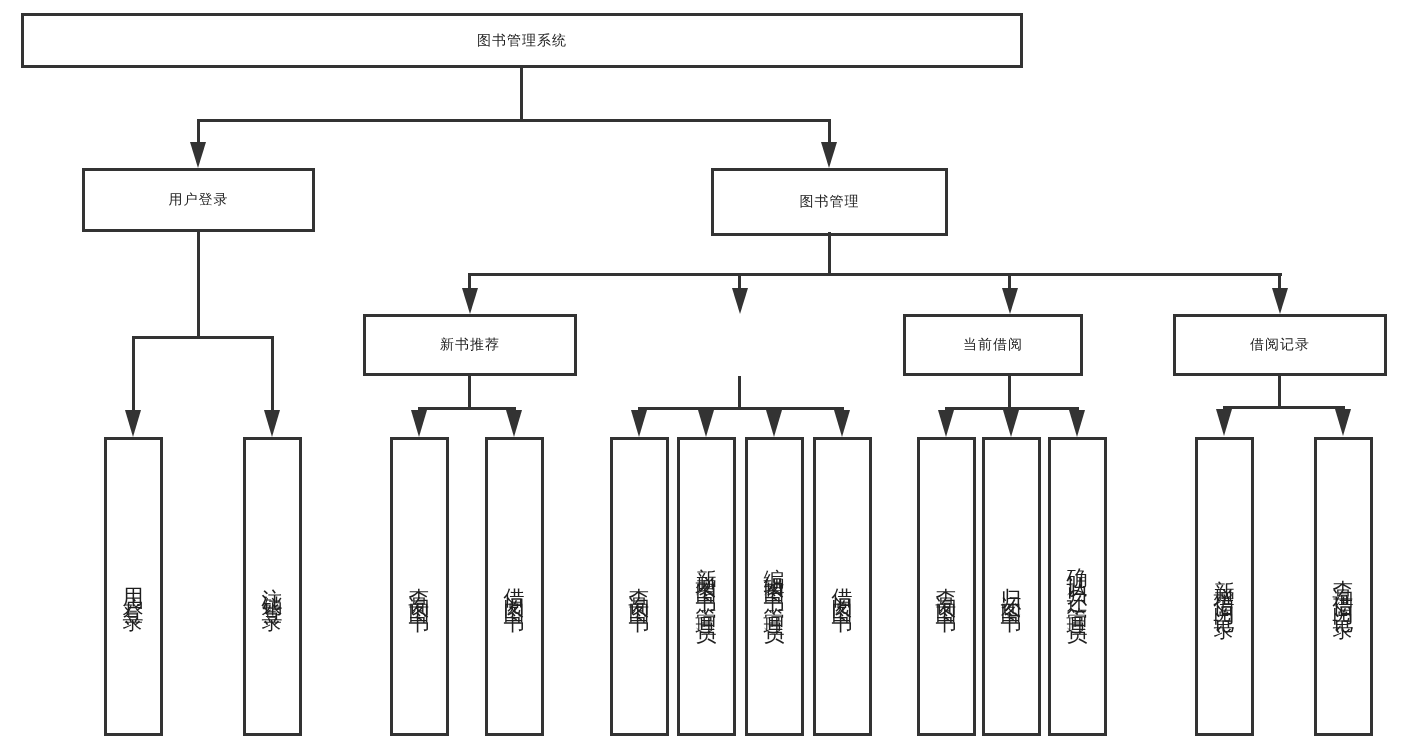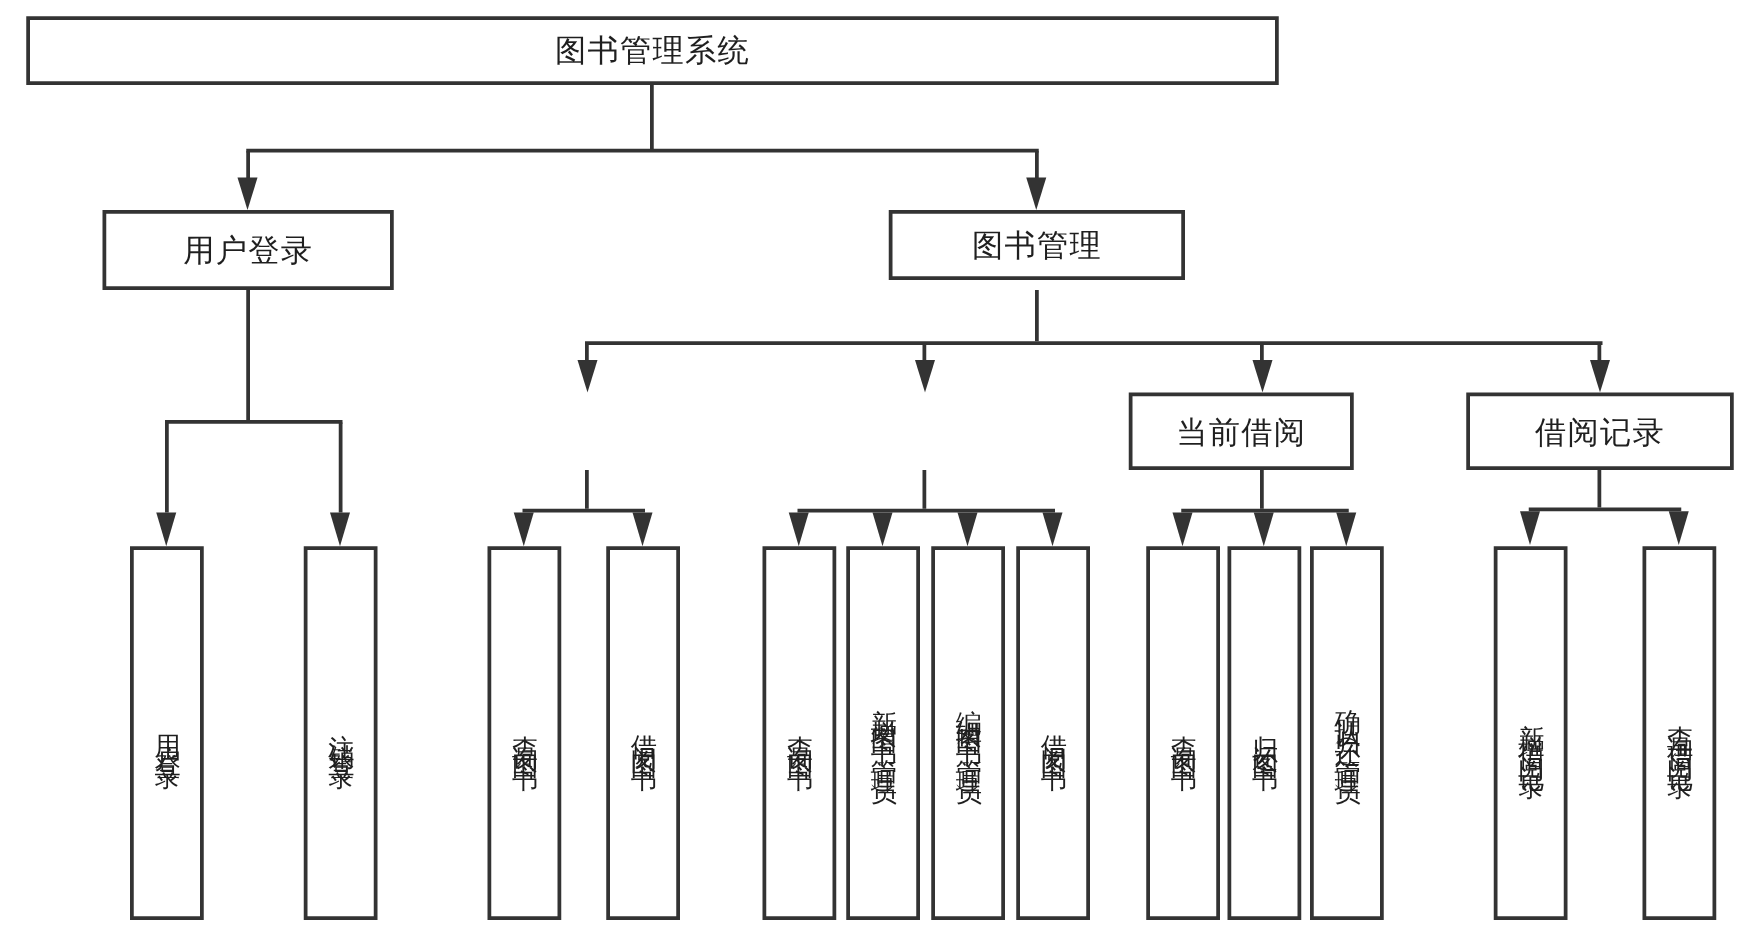--- a/index.html
+++ b/index.html
@@ -5,21 +5,21 @@
   html,body { margin:0; padding:0; background:#ffffff; }
   .canvas {
     position:relative; width:1405px; height:747px; background:#ffffff;
     font-family:"Liberation Sans", sans-serif; overflow:hidden;
   }
   .box {
     position:absolute; background:#ffffff; border:3px solid #333333;
     box-sizing:border-box; display:flex; align-items:center; justify-content:center;
     color:#1f1f1f;
   }
-  .hbox { font-size:25px; letter-spacing:1px; }
+  .hbox { font-size:14px; letter-spacing:1px; }
   .vbox span {
     writing-mode:vertical-rl; text-orientation:mixed;
     font-size:21px; letter-spacing:8px; line-height:1.1; color:#1f1f1f;
   }
   .ln { position:absolute; background:#333333; }
   .arrow {
     position:absolute; width:0; height:0;
     border-left:8px solid transparent; border-right:8px solid transparent;
     border-top:27px solid #333333;
   }
@@ -43,21 +43,21 @@
   <div class="ln" style="left:520px;top:68px;width:3px;height:53px"></div>
   <div class="ln" style="left:197px;top:119px;width:634px;height:3px"></div>
   <div class="ln" style="left:197px;top:121px;width:3px;height:22px"></div>
   <div class="arrow a26" style="left:190px;top:142px"></div>
   <div class="ln" style="left:828px;top:121px;width:3px;height:22px"></div>
   <div class="arrow a26" style="left:821px;top:142px"></div>
 
   <div class="box hbox" style="left:82px;top:168px;width:233px;height:64px">
     <span>用户登录</span>
   </div>
-  <div class="box hbox" style="left:711px;top:168px;width:237px;height:56px">
+  <div class="box hbox" style="left:711px;top:168px;width:237px;height:68px">
     <span>图书管理</span>
   </div>
 
   <div class="ln" style="left:197px;top:232px;width:3px;height:104px"></div>
   <div class="ln" style="left:132px;top:336px;width:142px;height:3px"></div>
   <div class="ln" style="left:132px;top:338px;width:3px;height:72px"></div>
   <div class="arrow" style="left:125px;top:410px"></div>
   <div class="ln" style="left:271px;top:338px;width:3px;height:72px"></div>
   <div class="arrow" style="left:264px;top:410px"></div>
 
@@ -65,20 +65,23 @@
   <div class="ln" style="left:468px;top:273px;width:814px;height:3px"></div>
   <div class="ln" style="left:468px;top:275px;width:3px;height:13px"></div>
   <div class="arrow a26" style="left:462px;top:288px"></div>
   <div class="ln" style="left:738px;top:275px;width:3px;height:13px"></div>
   <div class="arrow a26" style="left:732px;top:288px"></div>
   <div class="ln" style="left:1008px;top:275px;width:3px;height:13px"></div>
   <div class="arrow a26" style="left:1002px;top:288px"></div>
   <div class="ln" style="left:1278px;top:275px;width:3px;height:13px"></div>
   <div class="arrow a26" style="left:1272px;top:288px"></div>
 
+  <div class="box hbox" style="left:363px;top:314px;width:214px;height:62px">
+    <span>新书推荐</span>
+  </div>
   <div class="box hbox" style="left:903px;top:314px;width:180px;height:62px">
     <span>当前借阅</span>
   </div>
   <div class="box hbox" style="left:1173px;top:314px;width:214px;height:62px">
     <span>借阅记录</span>
   </div>
 
   <div class="ln" style="left:468px;top:376px;width:3px;height:31px"></div>
   <div class="ln" style="left:418px;top:407px;width:98px;height:3px"></div>
   <div class="arrow" style="left:411px;top:410px"></div>

